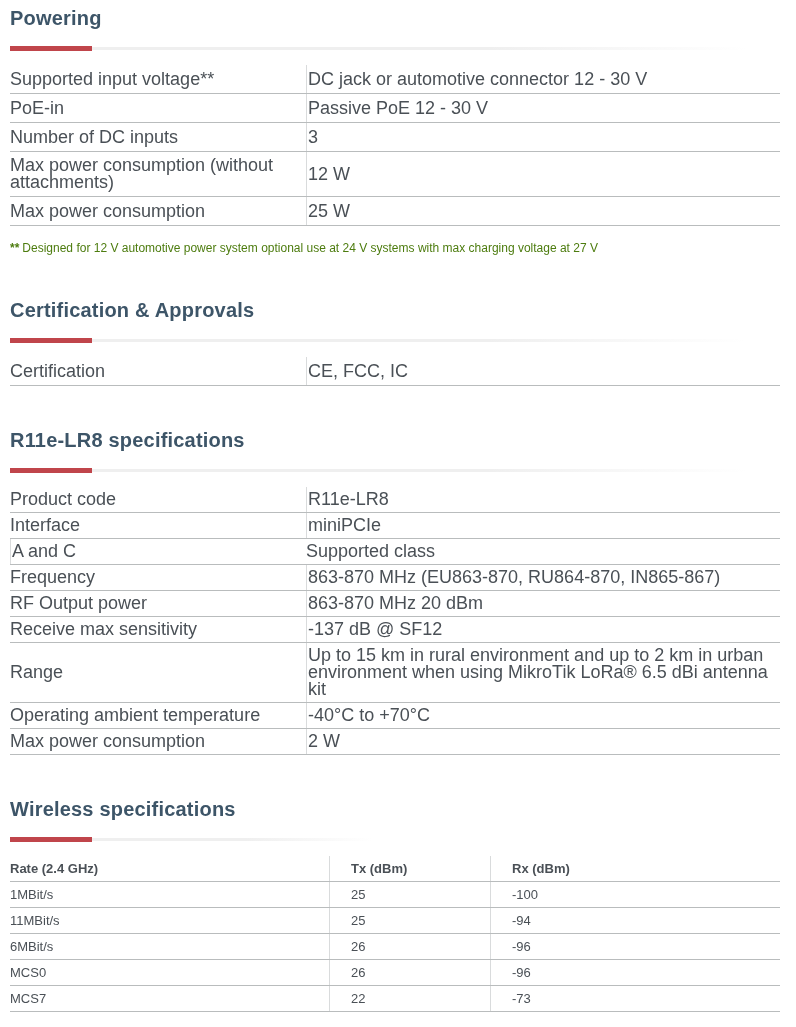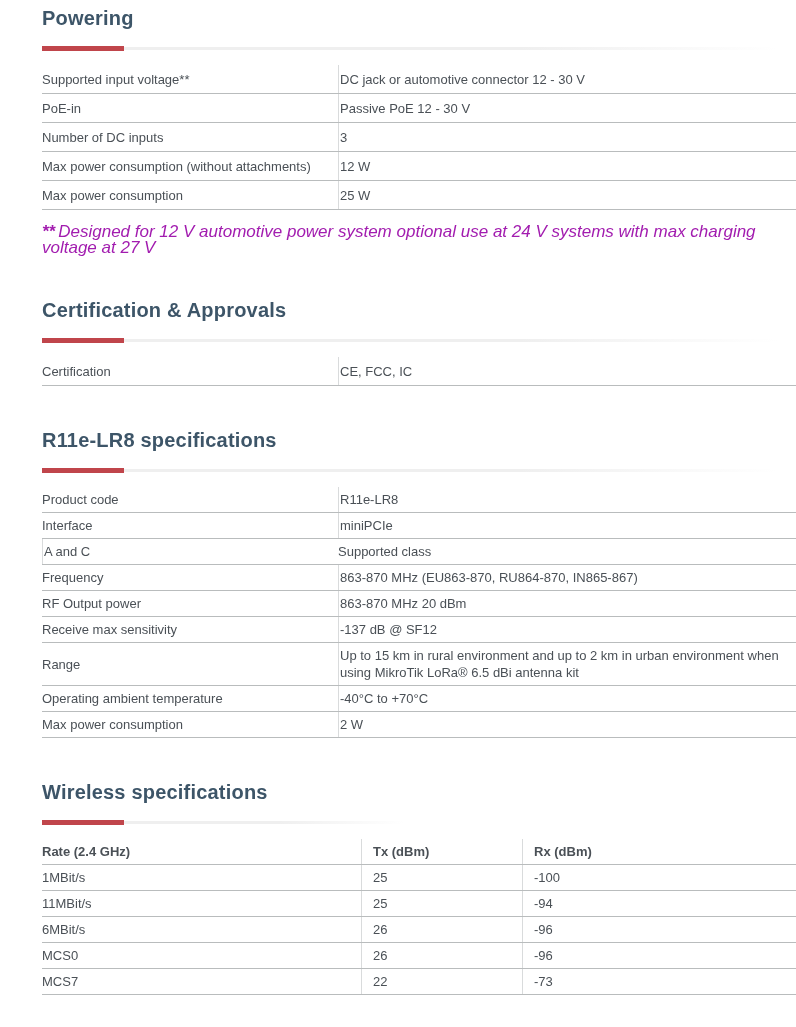--- a/index.html
+++ b/index.html
@@ -6,21 +6,21 @@
   html, body { margin: 0; padding: 0; background: #ffffff; }
   body {
     font-family: "Liberation Sans", sans-serif;
     color: #4a5056;
     width: 796px;
   }
   .page {
     width: 796px;
     padding: 6px 16px 12px 10px;
   }
-  .section { margin-top: 42px; margin-left: 32px; }
+  .section { margin-top: 42px; }
   .section.first { margin-top: 0; }
   .section-title {
     font-size: 20px;
     line-height: 24px;
     font-weight: 700;
     letter-spacing: 0.2px;
     color: #3d5568;
     margin: 0 0 16px 0;
   }
   .rule {
@@ -46,58 +46,57 @@
   
   .spec-table { width: 770px; }
   .spec-row {
     display: grid;
     grid-template-columns: 296px 1fr;
     border-bottom: 1px solid #b9bcbd;
   }
   .spec-row .cell {
     display: flex;
     align-items: center;
-    font-size: 13px;
+    font-size: 18px;
     line-height: 17px;
     padding: 5px 8px 5px 0;
     min-height: 28px;
   }
   .t-compact .spec-row .cell { min-height: 25px; padding-top: 4px; padding-bottom: 4px; }
   .spec-row .value {
     border-left: 1px solid #d9dbdc;
     padding-left: 1px;
   }
   
   .footnote {
     margin: 14px 0 0 0;
-    font-size: 17px;
+    font-size: 12px;
     line-height: 16px;
-    font-style: italic;
-    color: #a21caf;
+    color: #4d7c0f;
   }
   .footnote .stars { font-weight: 700; margin-right: 3px; }
   
   .wifi-table { width: 770px; }
   .wifi-row {
     display: grid;
     grid-template-columns: 295px 137px 1fr;
     border-bottom: 1px solid #b9bcbd;
     gap: 24px;
   }
   .wifi-row .cell {
     display: flex;
     align-items: center;
     font-size: 13px;
     line-height: 17px;
     padding: 4px 8px 4px 0;
     min-height: 25px;
   }
   .wifi-row .cell + .cell {
     border-left: 1px solid #d9dbdc;
-    padding-left: 11px;
+    padding-left: 21px;
   }
   .wifi-row.header .cell { font-weight: 700; }
 </style>
 </head>
 <body>
 
 <div class="page">
 
   <div class="section first">
     <h2 class="section-title">Powering</h2>

